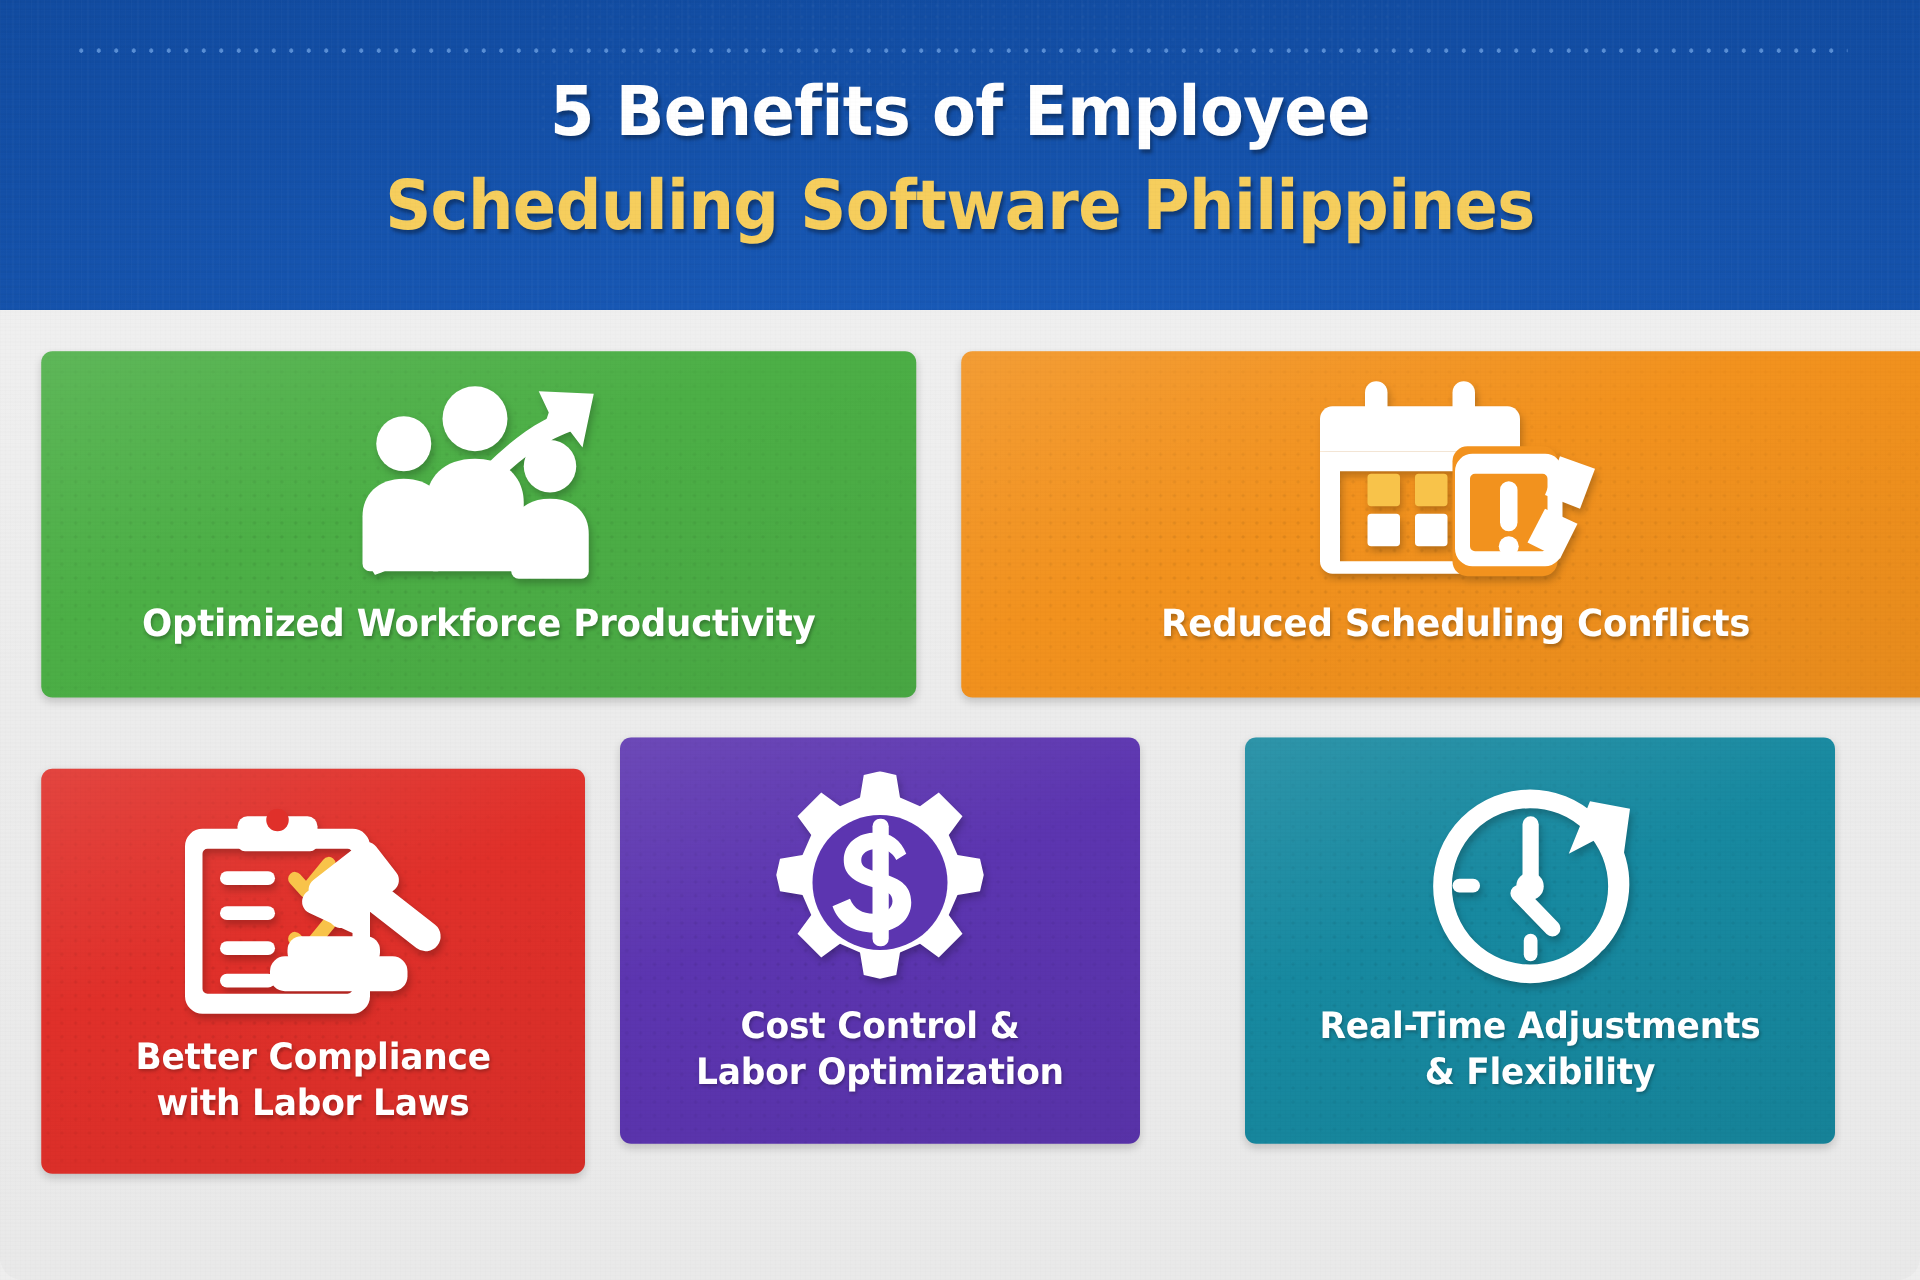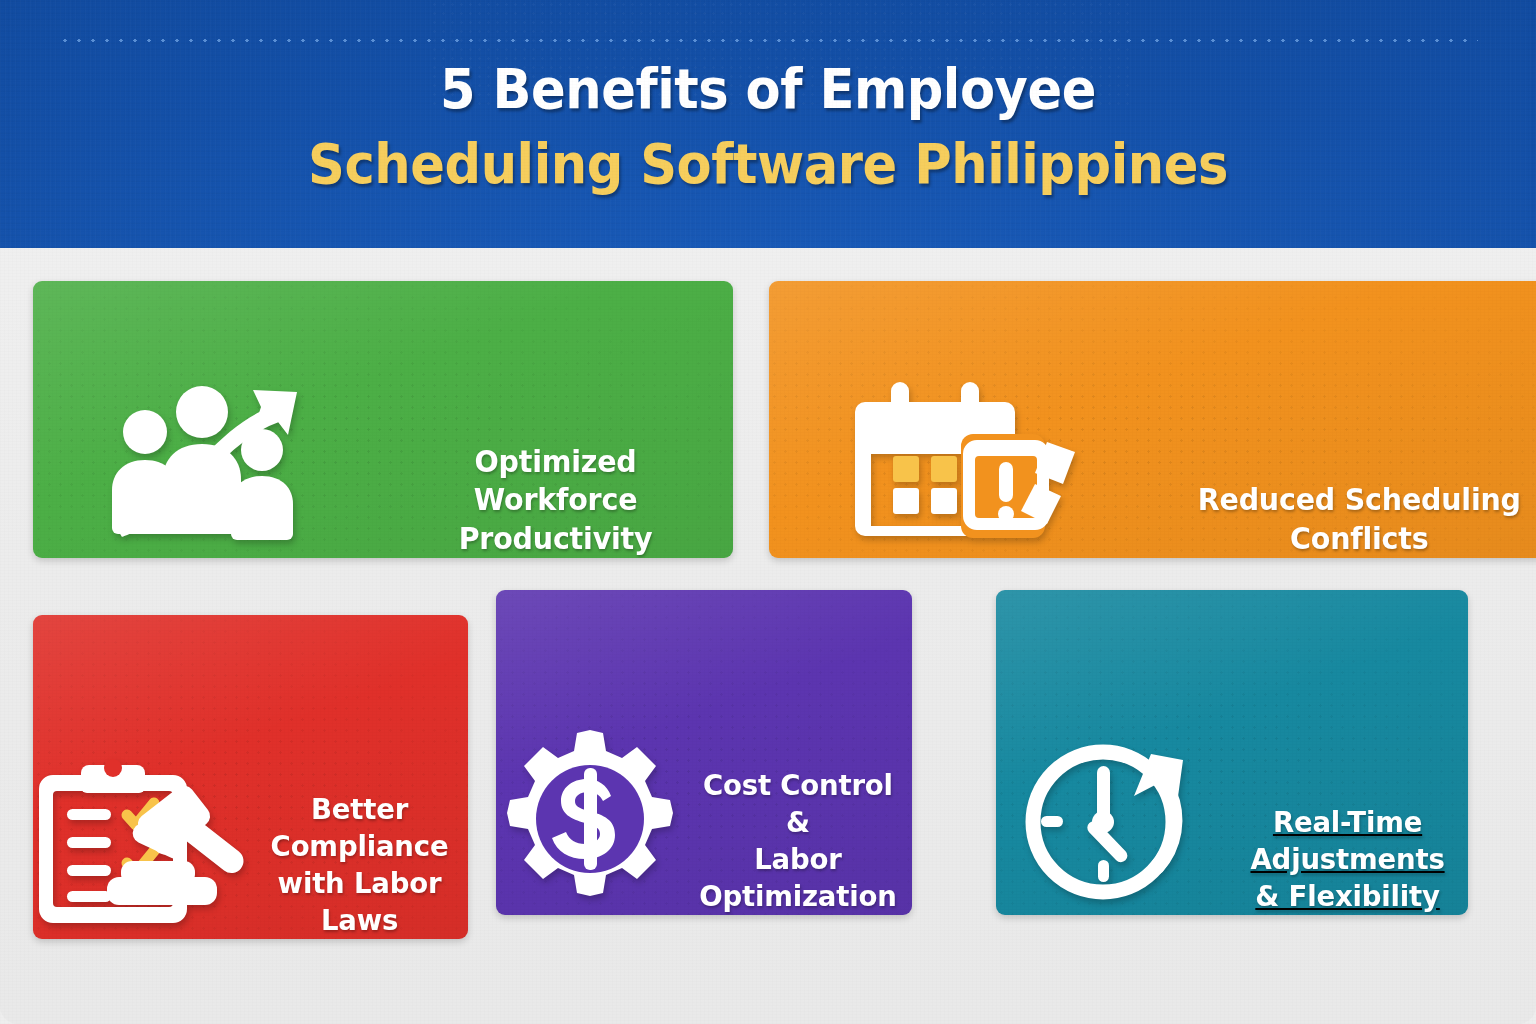--- a/index.html
+++ b/index.html
@@ -96,22 +96,22 @@
     text-shadow:2px 3px 3px rgba(0,0,0,.32);
   }
 
   
   .card{
     position:absolute;
     border-radius:9px;
     overflow:hidden;
     box-shadow:0 3px 7px rgba(0,0,0,.17);
     display:flex;
-    flex-direction:row;
-    align-items:flex-end;
+    flex-direction:column;
+    align-items:flex-start;
   }
   
   .card .texture{
     position:absolute; inset:0;
     background-image:radial-gradient(rgba(0,0,0,.085) 1.15px, transparent 1.35px);
     background-size:11px 11px;
     -webkit-mask-image:radial-gradient(125% 95% at 38% 58%, rgba(0,0,0,.95) 0%, rgba(0,0,0,.35) 48%, rgba(0,0,0,0) 76%);
             mask-image:radial-gradient(125% 95% at 38% 58%, rgba(0,0,0,.95) 0%, rgba(0,0,0,.35) 48%, rgba(0,0,0,0) 76%);
     pointer-events:none;
   }
@@ -143,21 +143,21 @@
     text-shadow:1px 2px 3px rgba(0,0,0,.28);
     padding:0 10px;
   }
 
   
   #card-green  { left:33px;  top:281px; width:700px;  height:277px; background:#4caf46; }
   #card-orange { left:769px; top:281px; width:791px;  height:277px; background:#f2921e; }
   
   #card-red    { left:33px;  top:590px; width:435px;  height:324px; background:#e0302a;margin-top:25px; }
   #card-purple { left:496px; top:590px; width:416px;  height:325px; background:#5c35b0; }
-  #card-teal   { left:996px; top:590px; width:472px;  height:325px; background:#1789a0;text-decoration:underline; }
+  #card-teal   { left:996px; top:590px; width:472px;  height:325px; background:#1789a0; }
 
   
   #card-green .icon-slot, #card-orange .icon-slot  { height:200px; padding-top:16px; }
   #card-green .card-label, #card-orange .card-label{ font-size:30px; }
 
   
   #card-red .icon-slot, #card-purple .icon-slot, #card-teal .icon-slot { height:212px; padding-top:20px; }
   #card-red .card-label, #card-purple .card-label, #card-teal .card-label{ font-size:29px; }
 
   .icon-svg{ display:block; filter:drop-shadow(2px 4px 3px rgba(0,0,0,.22)); }

